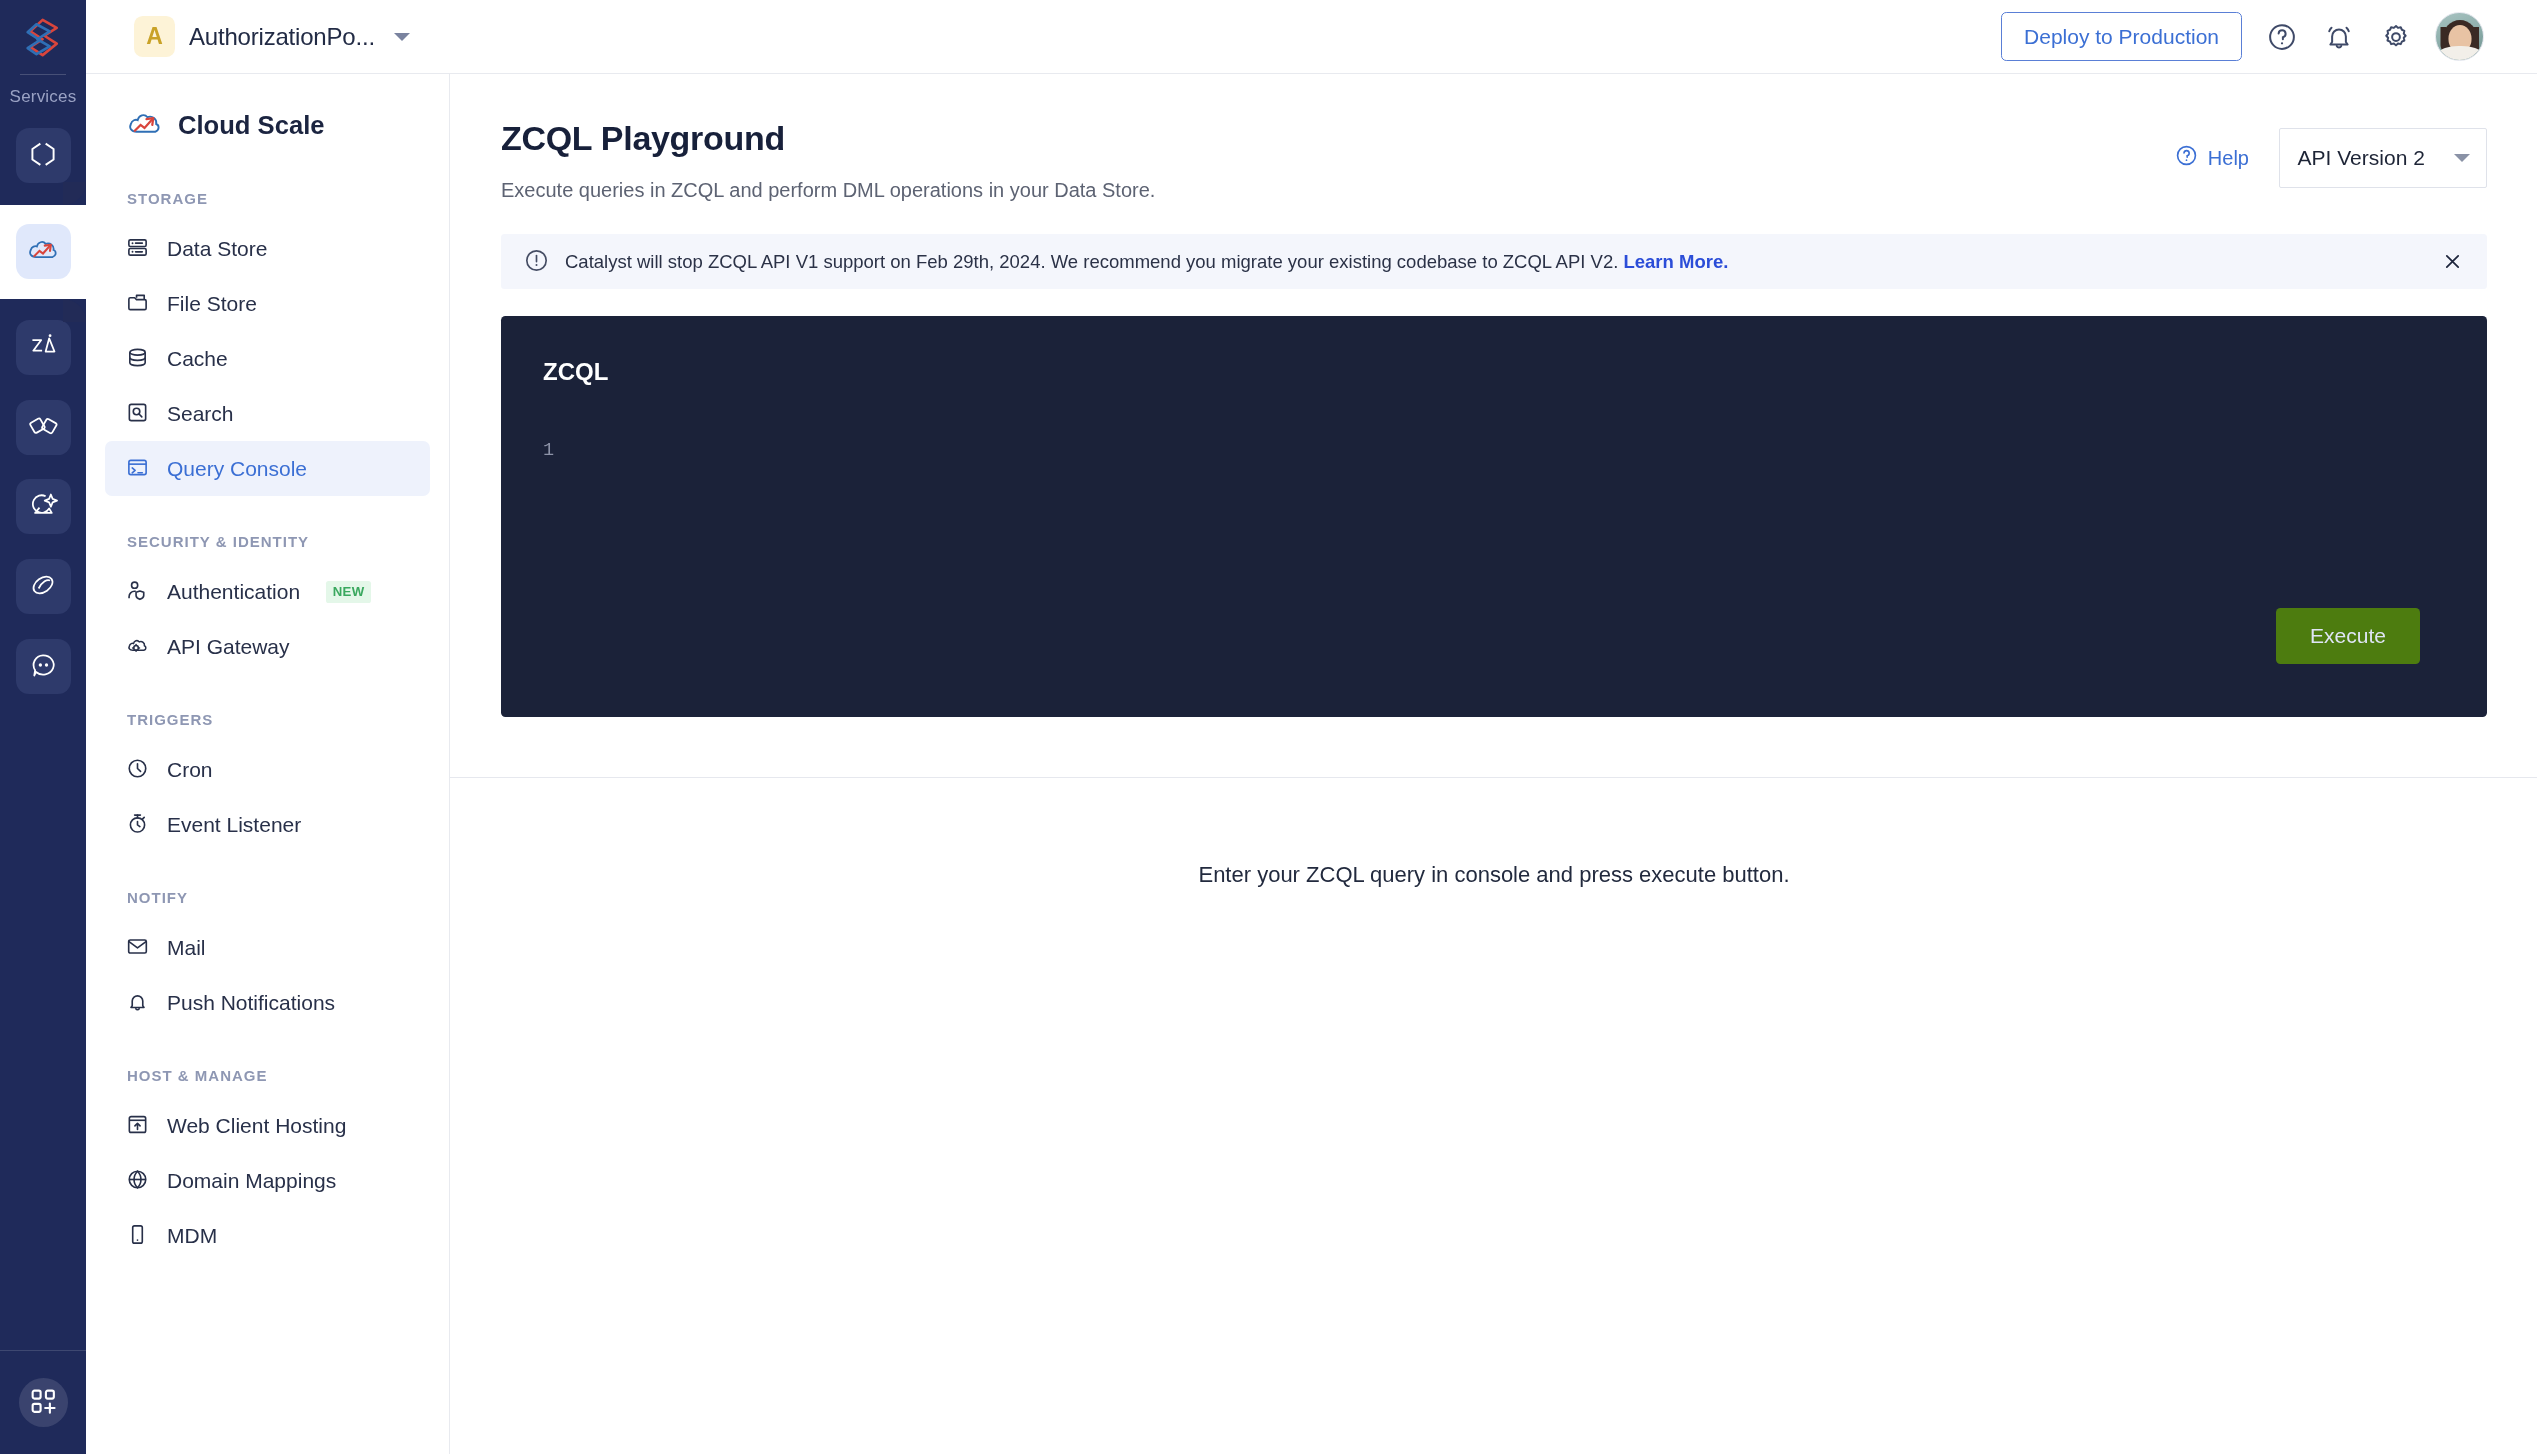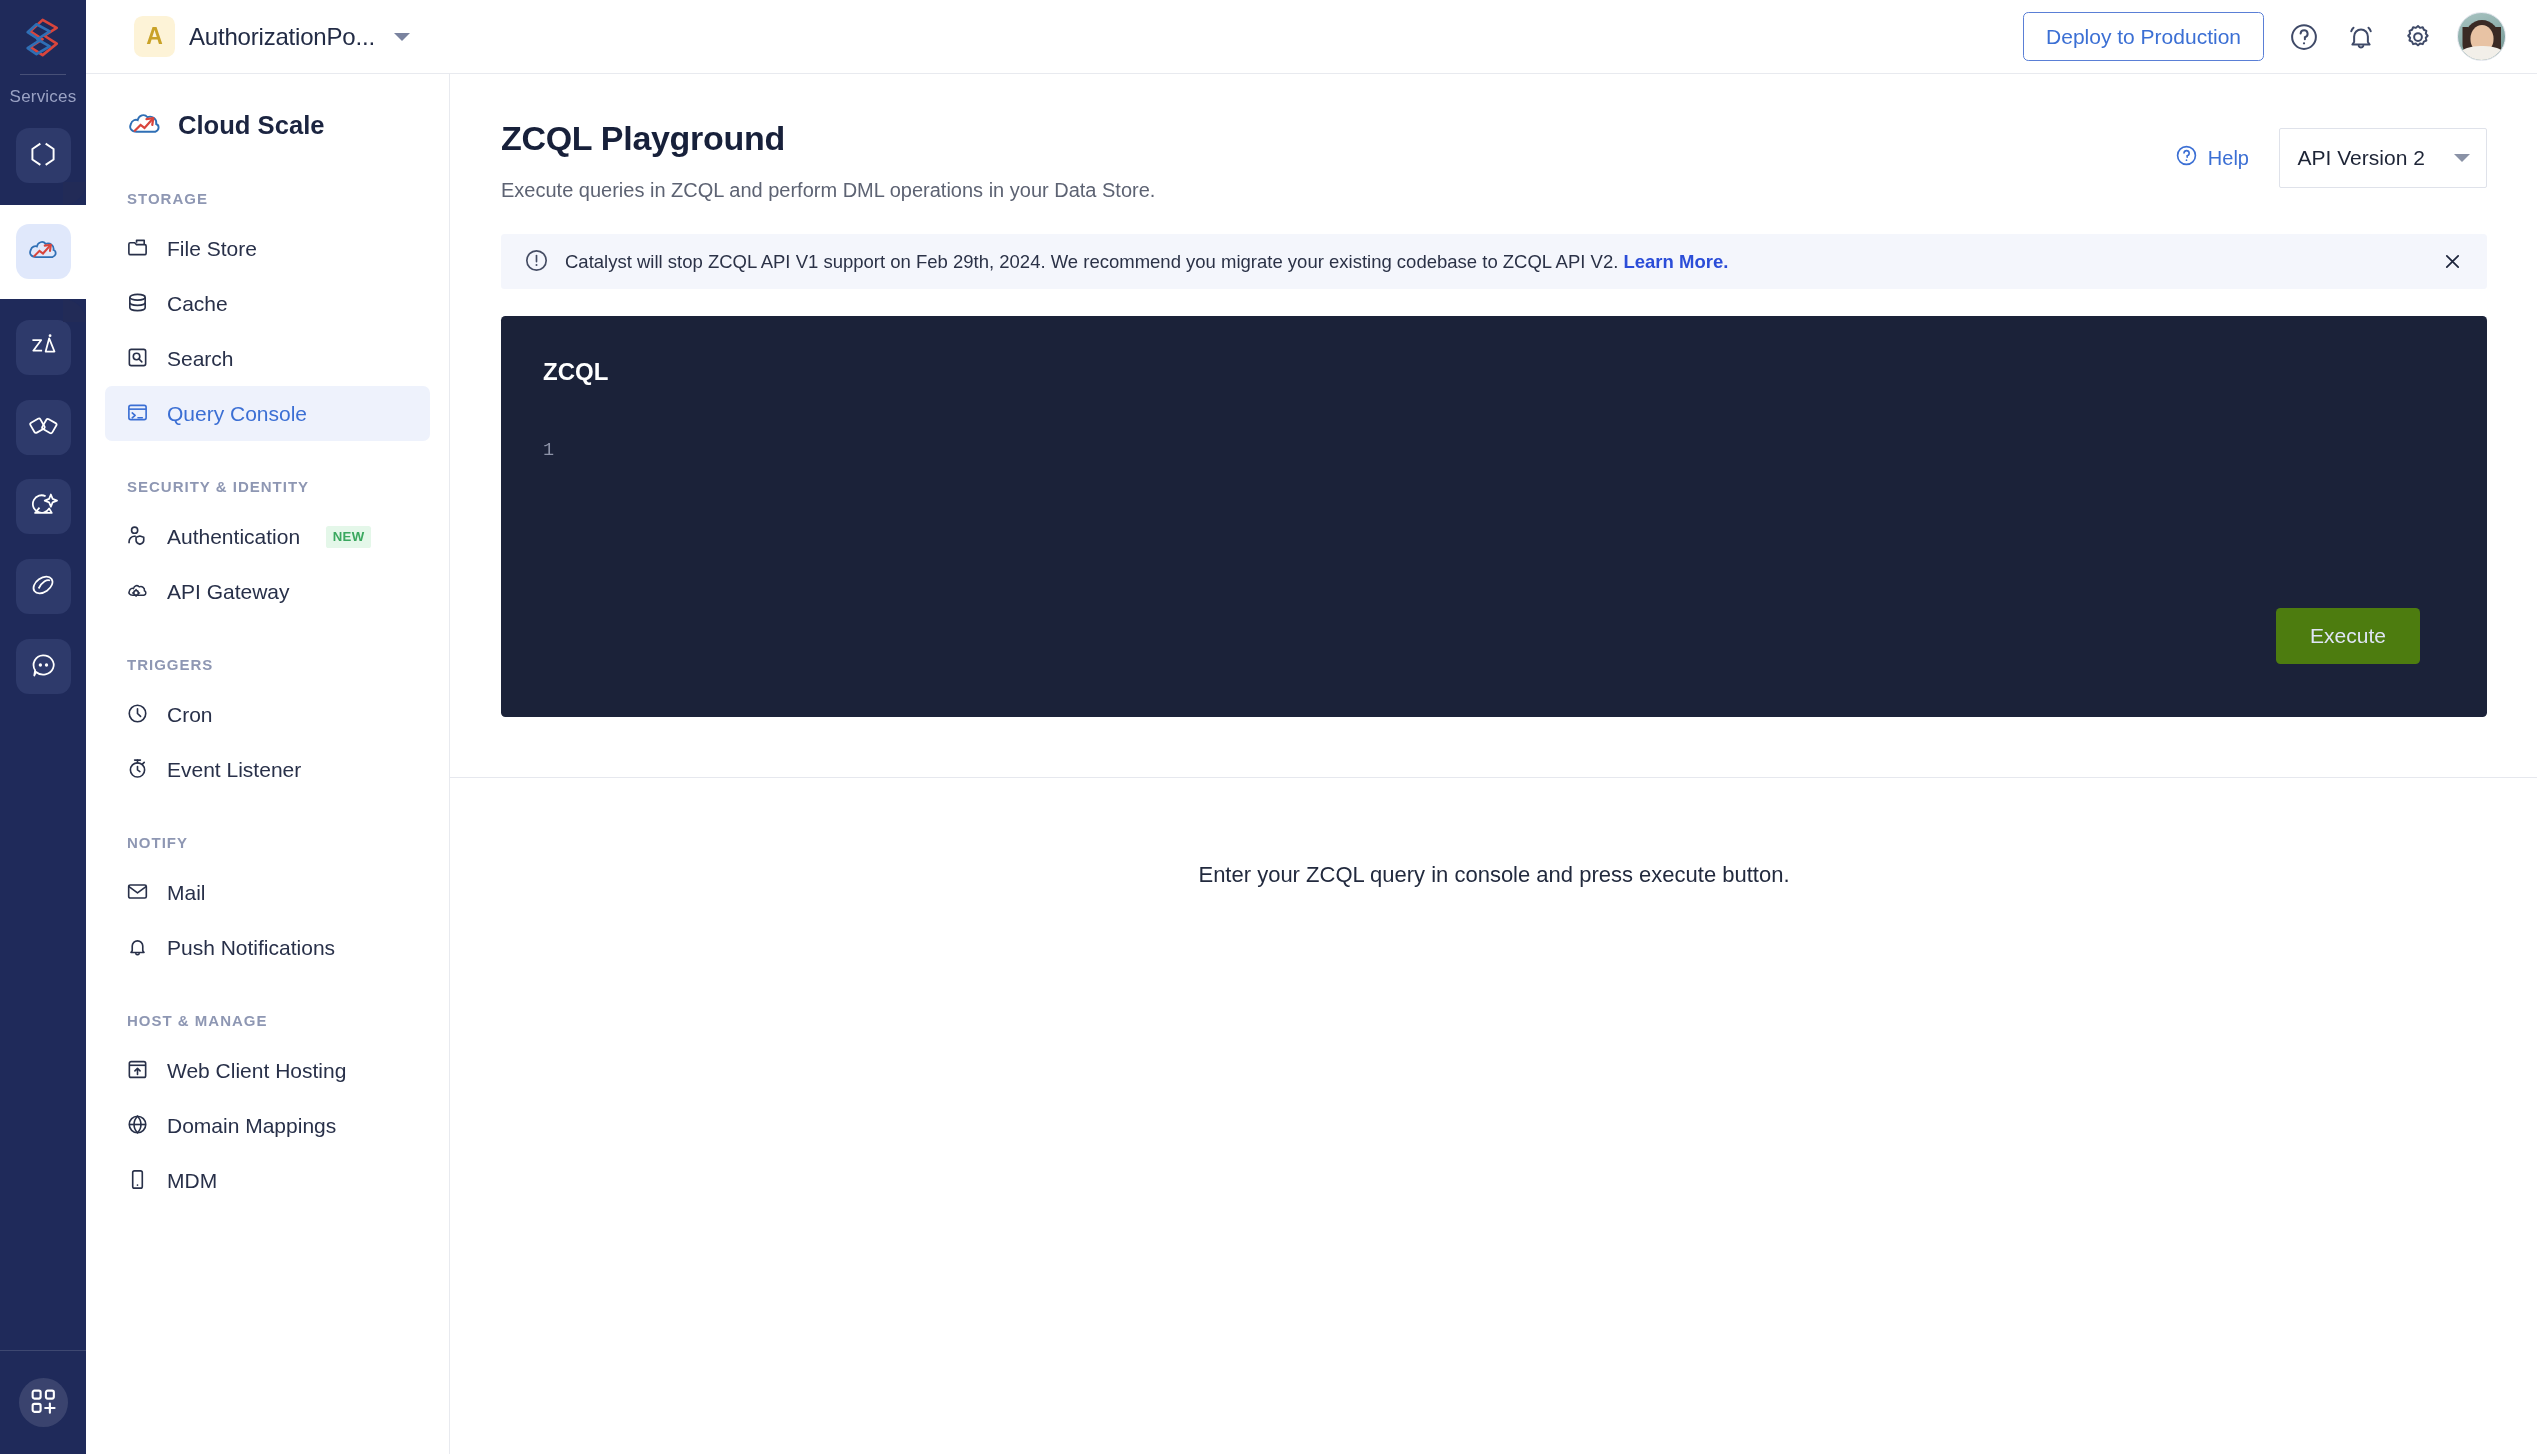--- a/index.html
+++ b/index.html
@@ -82,21 +82,21 @@
     font-size: 23px; font-weight: 600;
   }
   .app-name { font-size: 24px; color: #222b45; letter-spacing: -0.2px; }
   .caret-down {
     width: 0; height: 0; border-left: 8px solid transparent;
     border-right: 8px solid transparent; border-top: 8.8px solid #7a839f;
     margin-left: 5.3px;
   }
   .topbar-right {
     margin-left: auto; display: flex; align-items: center; gap: 22px;
-    padding-right: 32px;
+    padding-right: 54px;
   }
   .deploy-btn {
     border: 0.9px solid #5a7fd6; border-radius: 5.3px;
     color: #3b6fd4; background: #fff;
     font-size: 21px; padding: 11.5px 22px; cursor: pointer;
     font-family: inherit;
   }
   .icon-btn { width: 35px; height: 35px; display:flex; align-items:center; justify-content:center; cursor:pointer; }
   .avatar {
     width: 49px; height: 49px; border-radius: 50%;
@@ -384,20 +384,32 @@
         <path d="M10 24 C4 24 2 20 4 16 C5 12 9 11 11 12 C12 7 18 5 21 9 C26 7 31 11 30 16 C33 17 34 22 29 24 Z" stroke="#2f6fb5" stroke-width="1.9" fill="none"></path>
         <path d="M8 23 L14 17 L18 20 L26 11" stroke="#d9453c" stroke-width="2.3" fill="none" stroke-linecap="round"></path>
         <path d="M20 11 L27 10 L26 17" stroke="#d9453c" stroke-width="2.3" fill="none" stroke-linecap="round" stroke-linejoin="round"></path>
       </svg>
     </span>
     <span class="label">Cloud Scale</span>
   </div>
 
   <div class="nav-group-label">STORAGE</div>
 
+  <div class="nav-item">
+    <span>
+      <svg width="23" height="23" viewBox="0 0 24 24" fill="none" stroke="#283049" stroke-width="1.7" stroke-linejoin="round">
+        <rect x="3" y="4" width="18" height="7" rx="1.5"></rect>
+        <rect x="3" y="13" width="18" height="7" rx="1.5"></rect>
+        <circle cx="6.8" cy="7.5" r="1" fill="#283049" stroke="none"></circle>
+        <circle cx="6.8" cy="16.5" r="1" fill="#283049" stroke="none"></circle>
+        <path d="M10 7.5 H17 M10 16.5 H17" stroke-linecap="round"></path>
+      </svg>
+    </span>
+    <span class="nav-label">Data Store</span>
+  </div>
 
   <div class="nav-item">
     <span>
       <svg width="23" height="23" viewBox="0 0 24 24" fill="none" stroke="#283049" stroke-width="1.7" stroke-linejoin="round">
         <path d="M3 8.5 a1.5 1.5 0 0 1 1.5-1.5 H9 l2 2 h8.5 a1.5 1.5 0 0 1 1.5 1.5 V18 a1.5 1.5 0 0 1-1.5 1.5 H4.5 A1.5 1.5 0 0 1 3 18 Z"></path>
         <path d="M11 7 V4.5 h8 V9"></path>
       </svg>
     </span>
     <span class="nav-label">File Store</span>
   </div>

